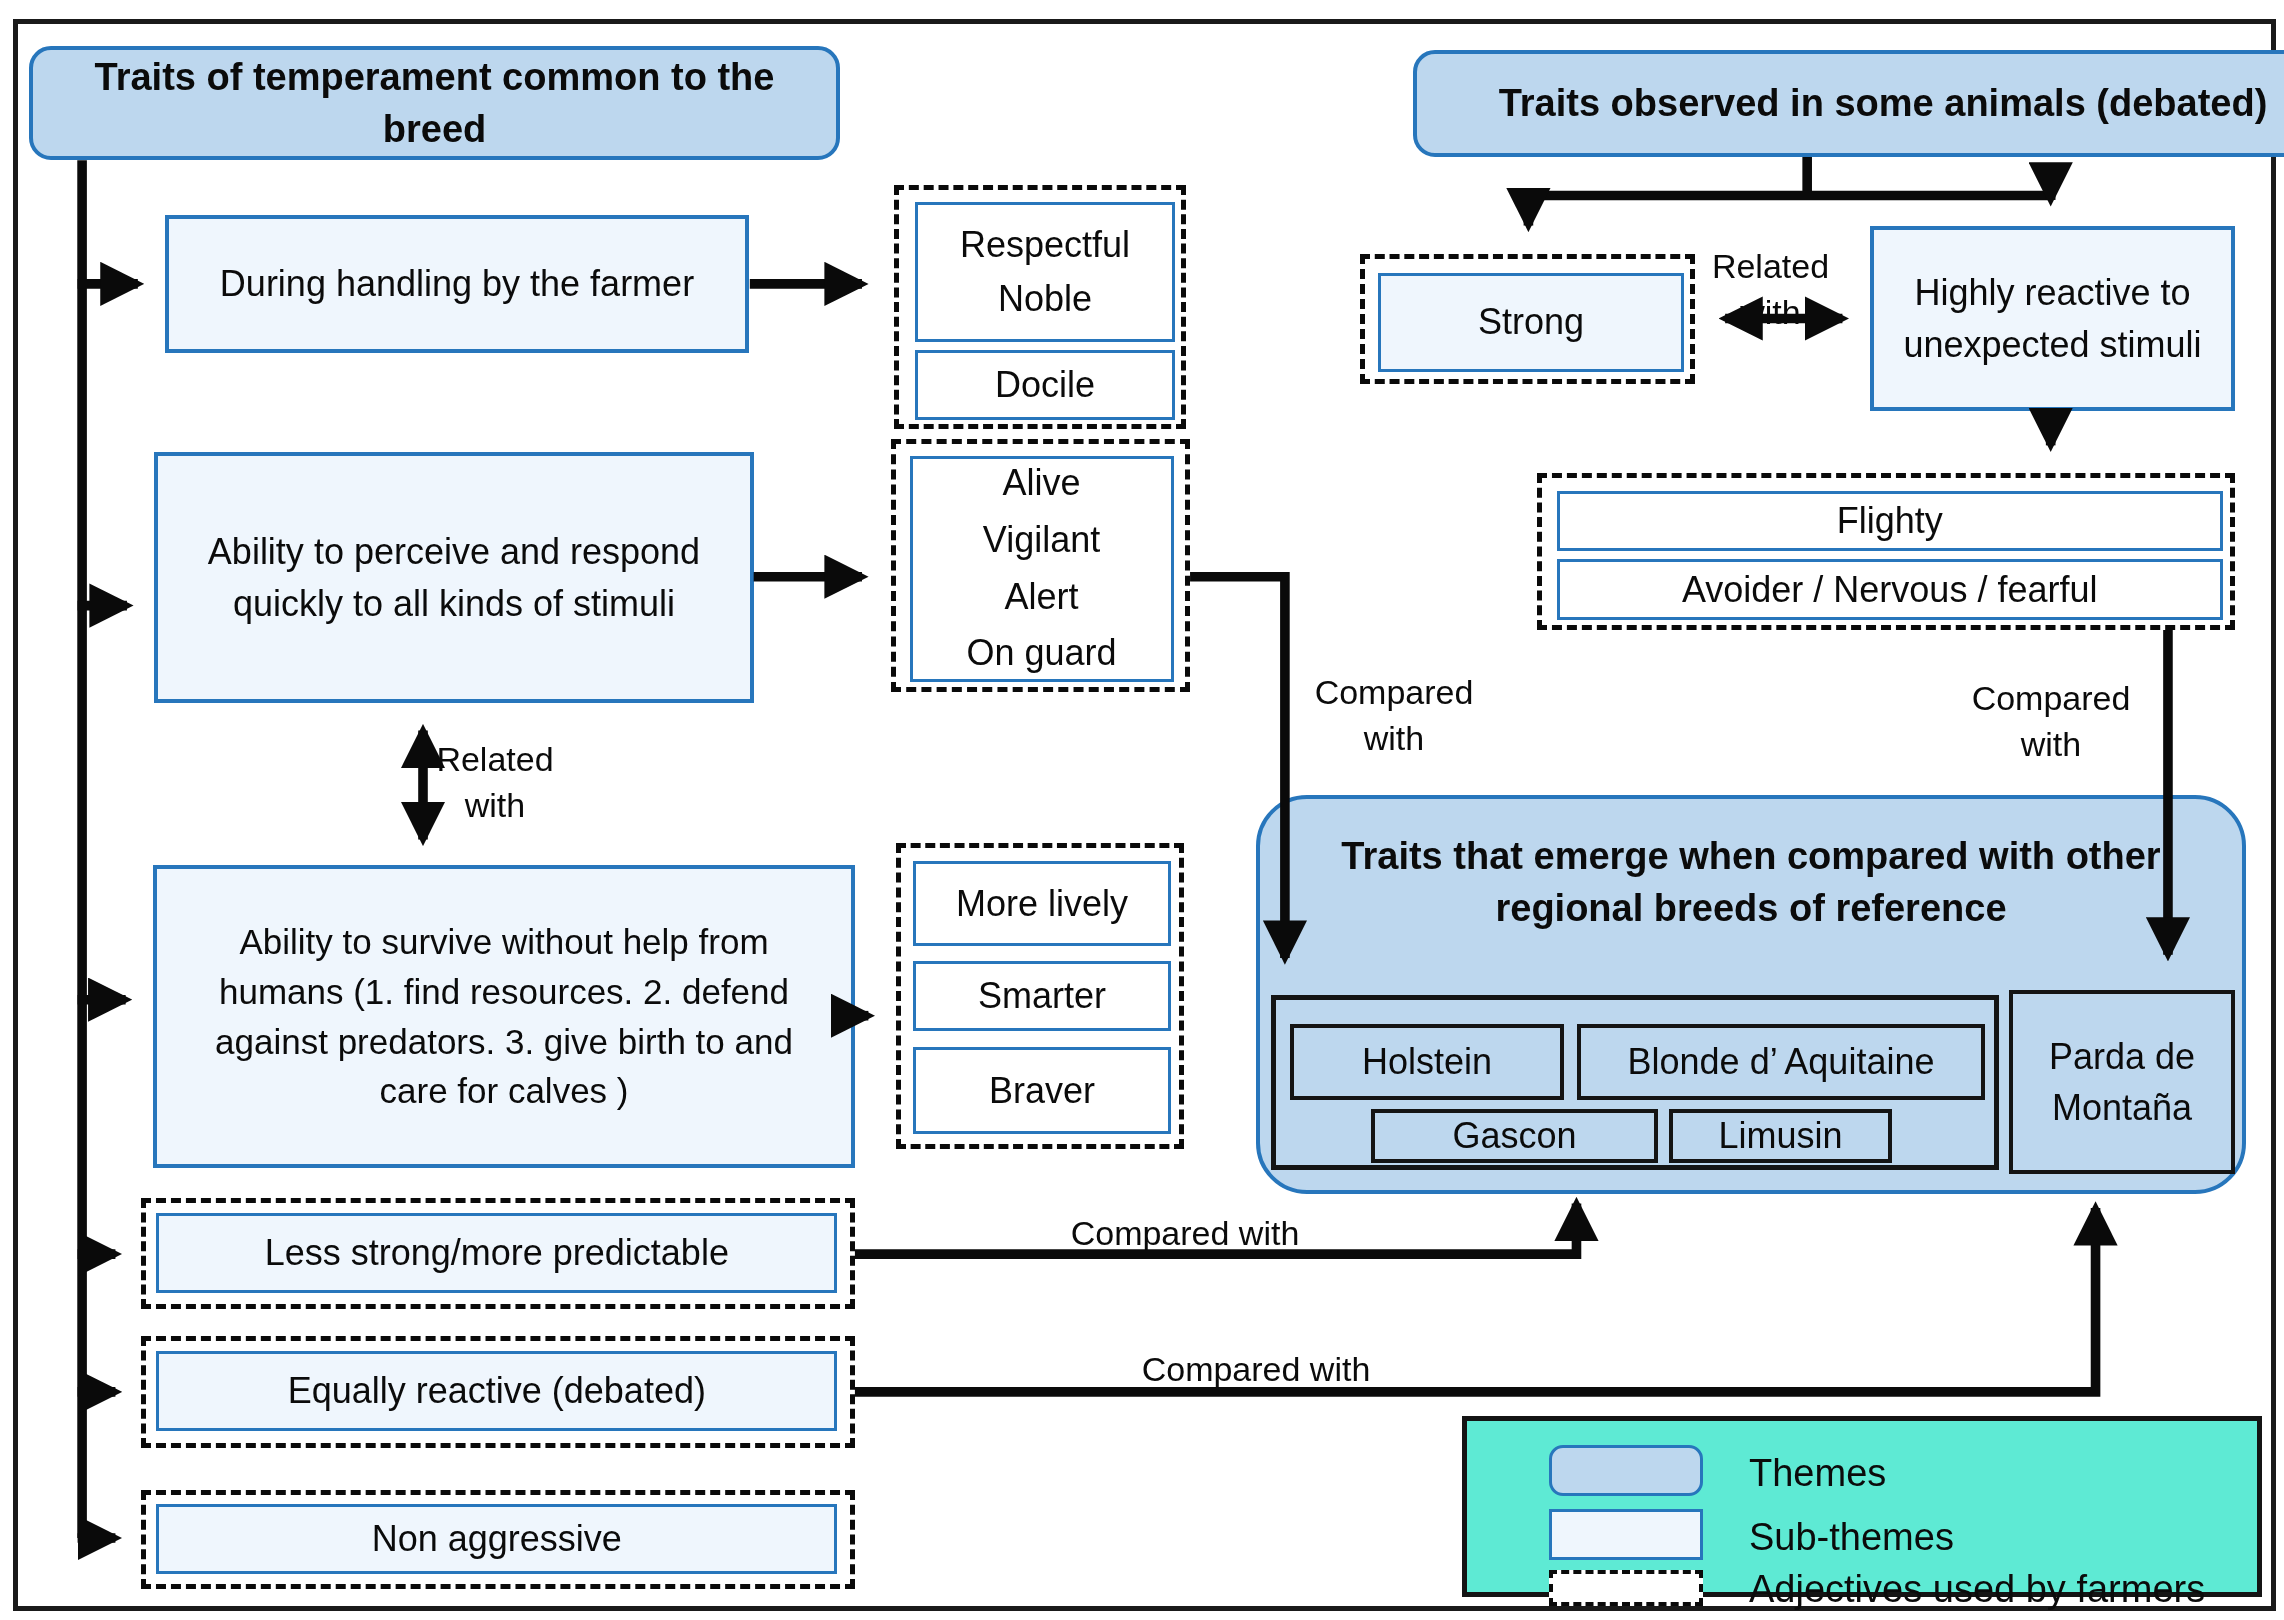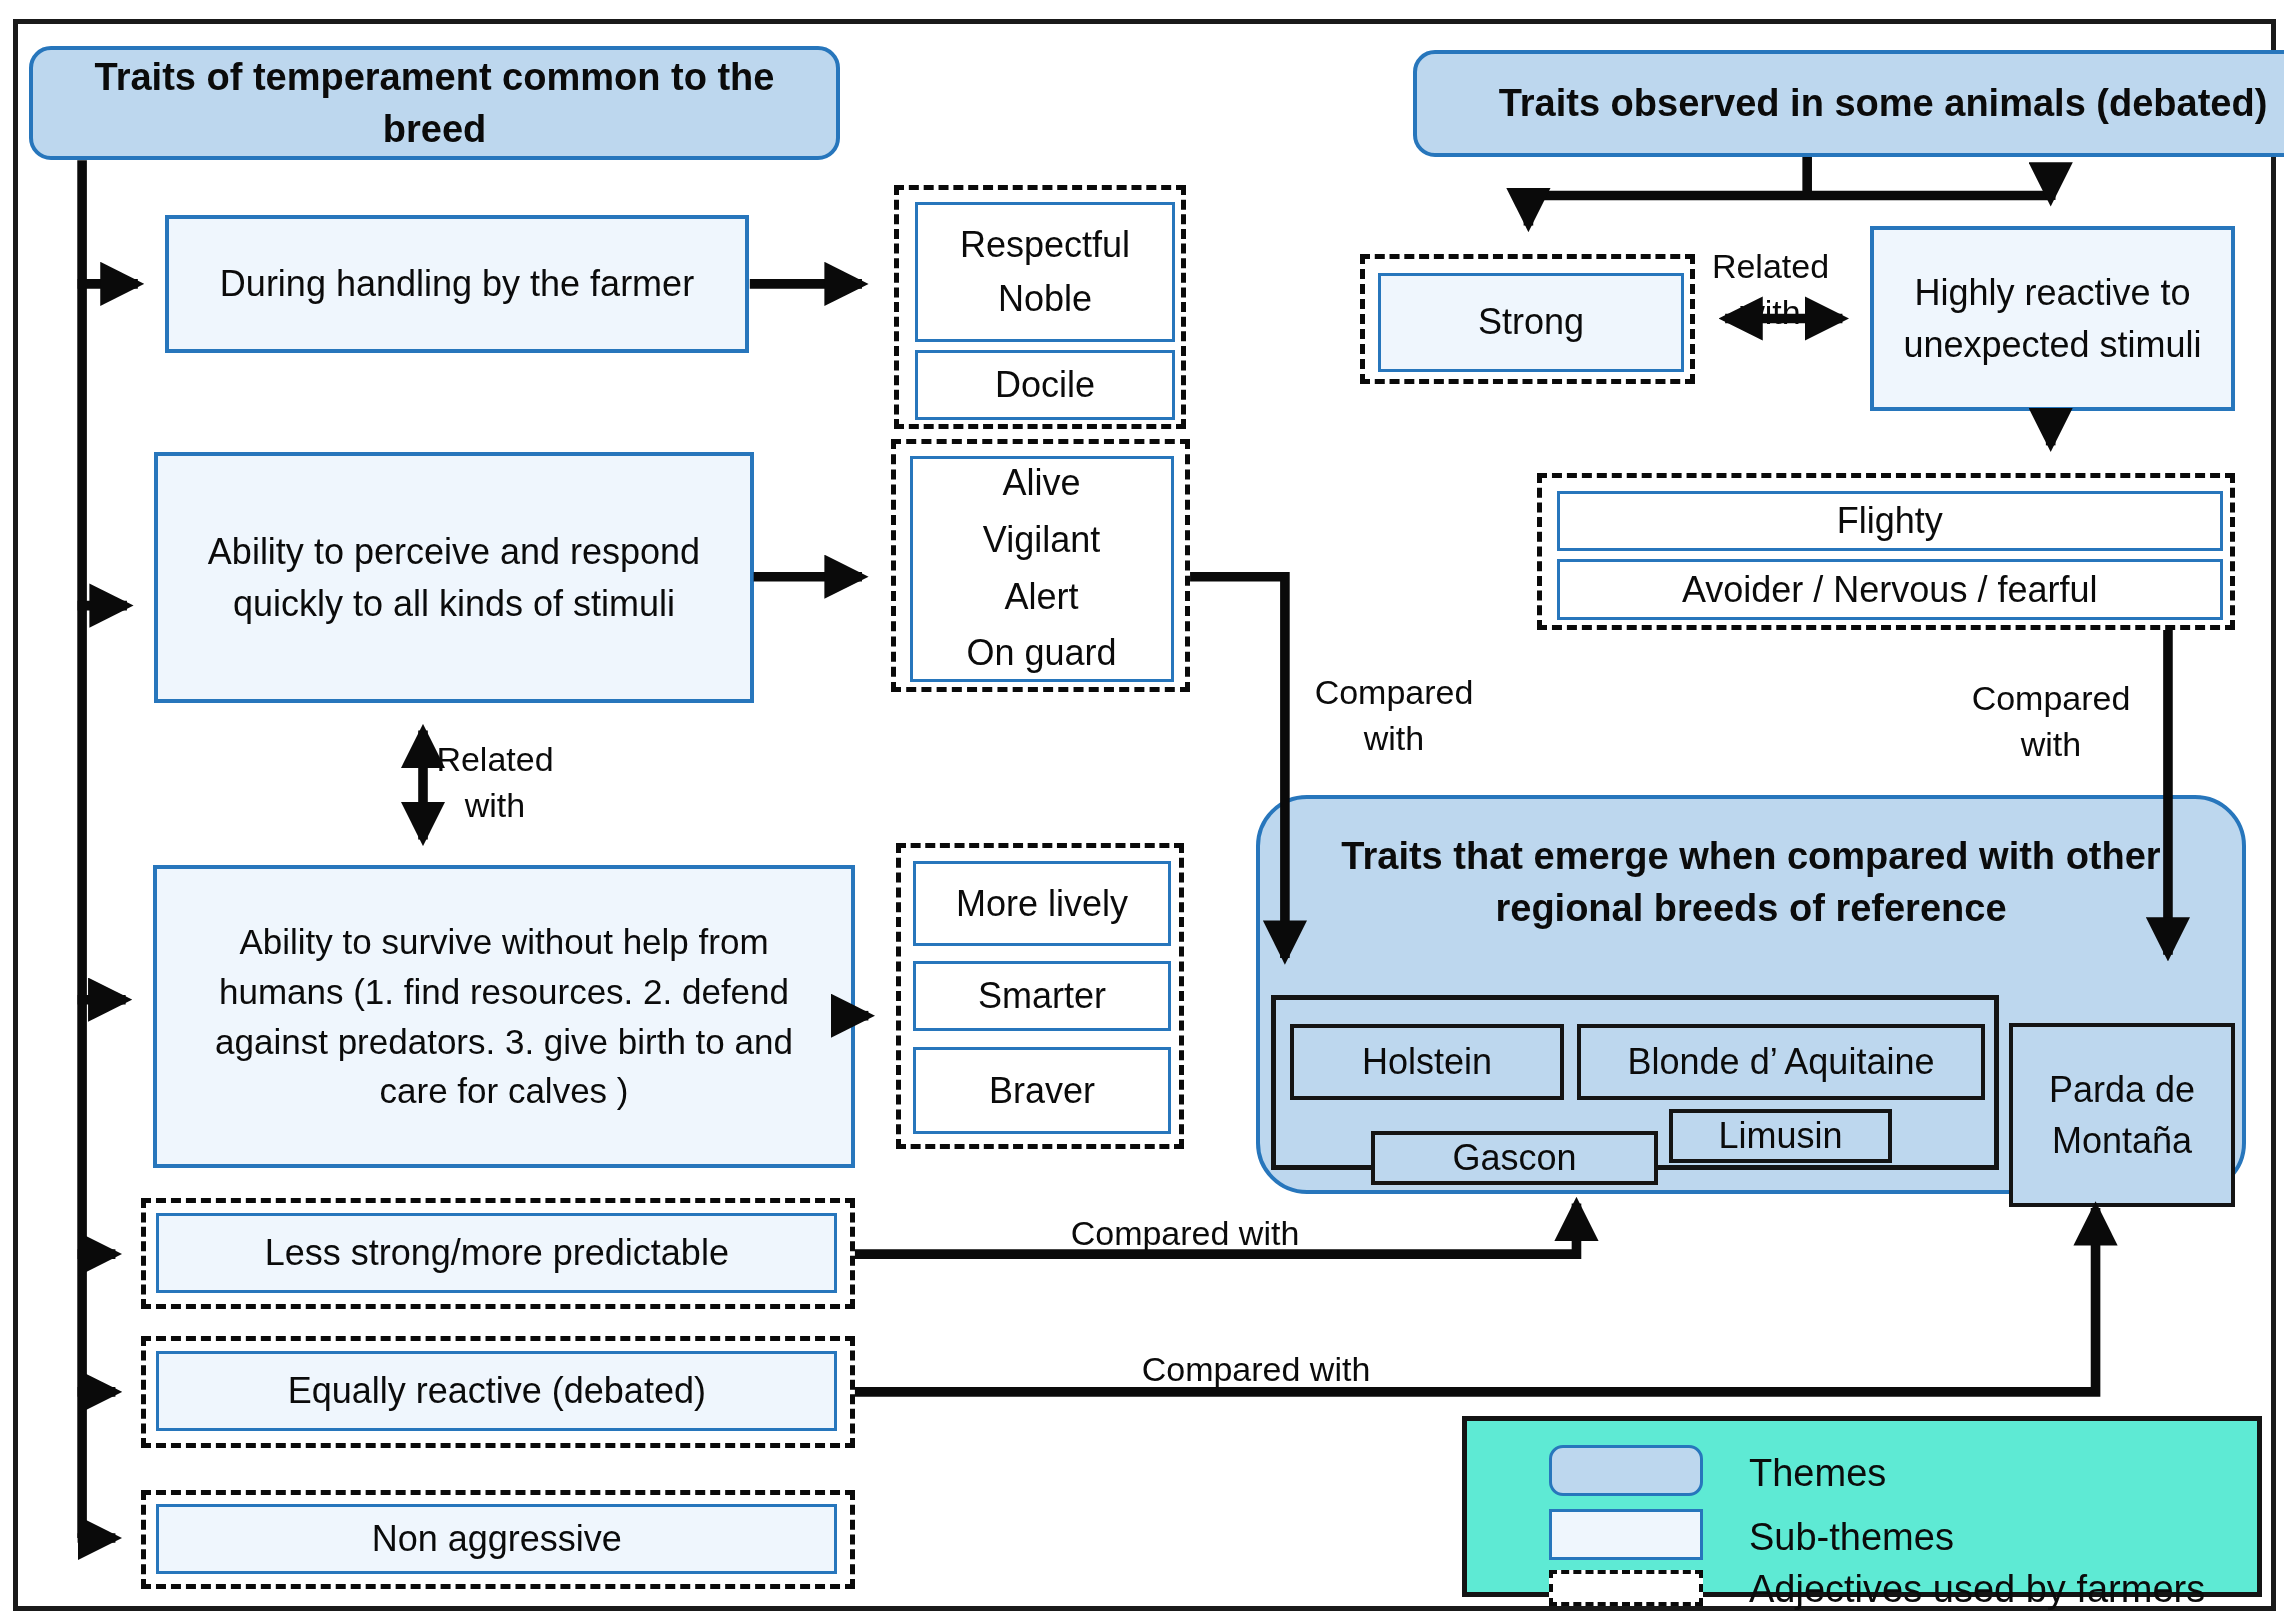--- a/index.html
+++ b/index.html
@@ -121,29 +121,29 @@
     </div>
   </div>
 
   <div class="breedwrap z3" style="left:1271px;top:995px;width:728px;height:175px;">
     <div class="box breed" style="left:14px;top:24px;width:274px;height:76px;">
       <span>Holstein</span>
     </div>
     <div class="box breed" style="left:301px;top:24px;width:408px;height:76px;">
       <span>Blonde d’ Aquitaine</span>
     </div>
-    <div class="box breed" style="left:95px;top:109px;width:287px;height:54px;margin-top:22px;">
+    <div class="box breed" style="left:95px;top:109px;width:287px;height:54px;">
       <span>Gascon</span>
     </div>
     <div class="box breed" style="left:393px;top:109px;width:223px;height:54px;">
       <span>Limusin</span>
     </div>
   </div>
 
-  <div class="box breed z3" style="left:2009px;top:990px;width:226px;height:184px;padding:0 13px;margin-top:33px;">
+  <div class="box breed z3" style="left:2009px;top:990px;width:226px;height:184px;padding:0 13px;">
     <span>Parda de Montaña</span>
   </div>
 
   <div class="lbl z4" style="left:431px;top:737px;width:128px;">
     <span>Related with</span>
   </div>
   <div class="lbl z4" style="left:1697px;top:244px;width:147px;">
     <span>Related with</span>
   </div>
   <div class="lbl z4" style="left:1301px;top:670px;width:186px;">

